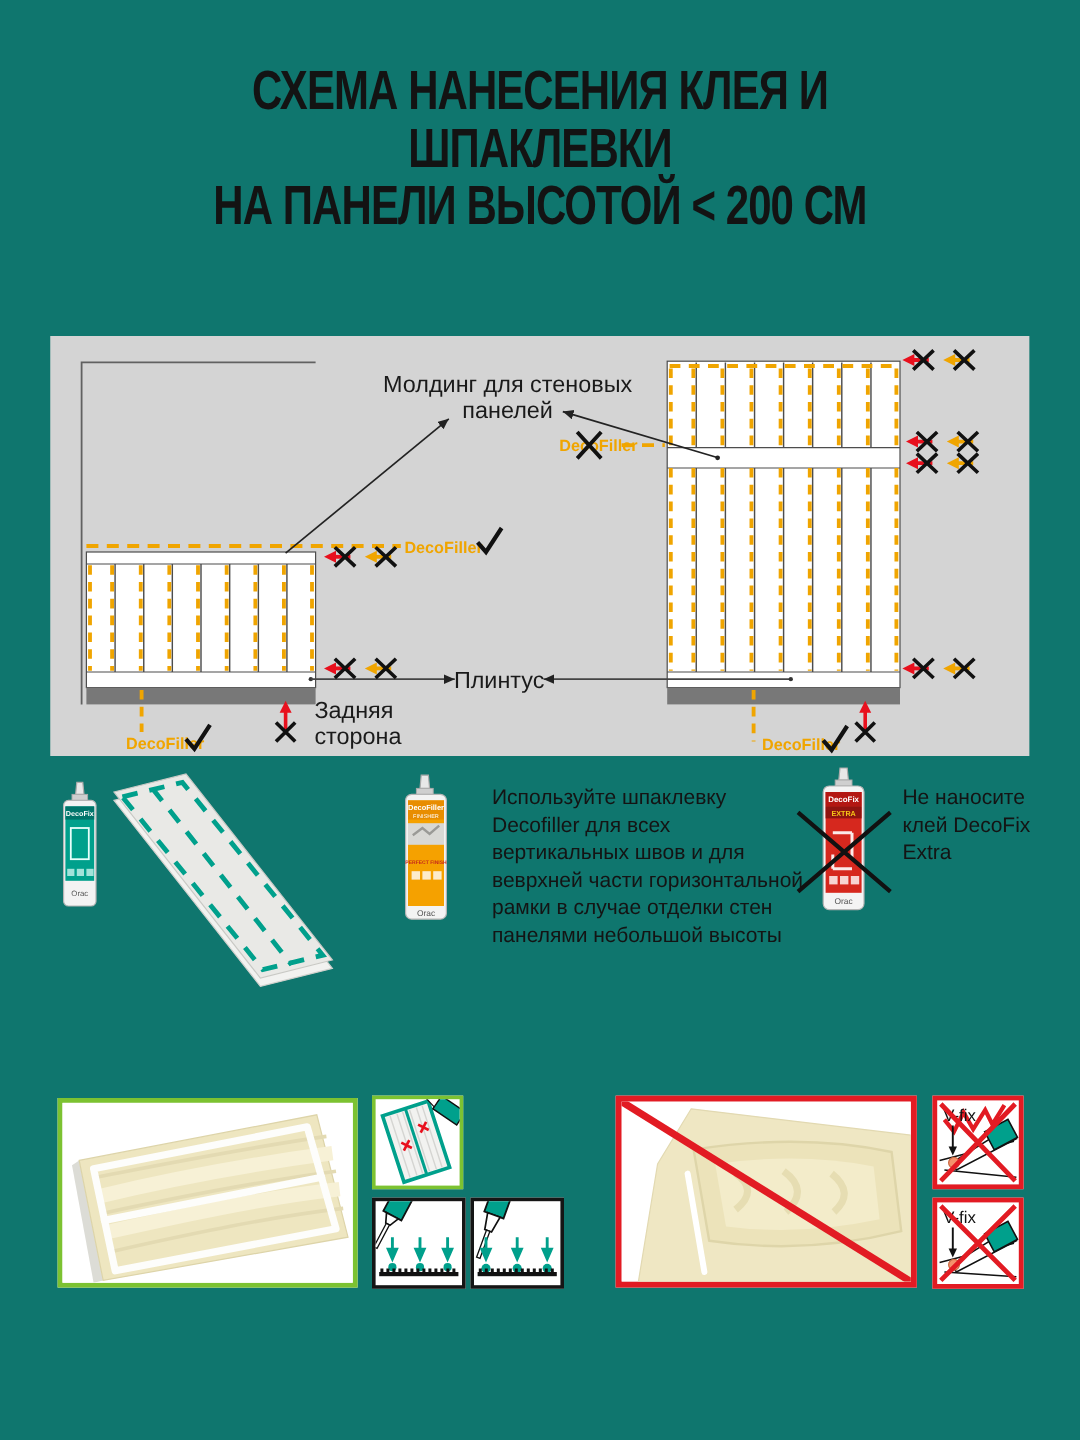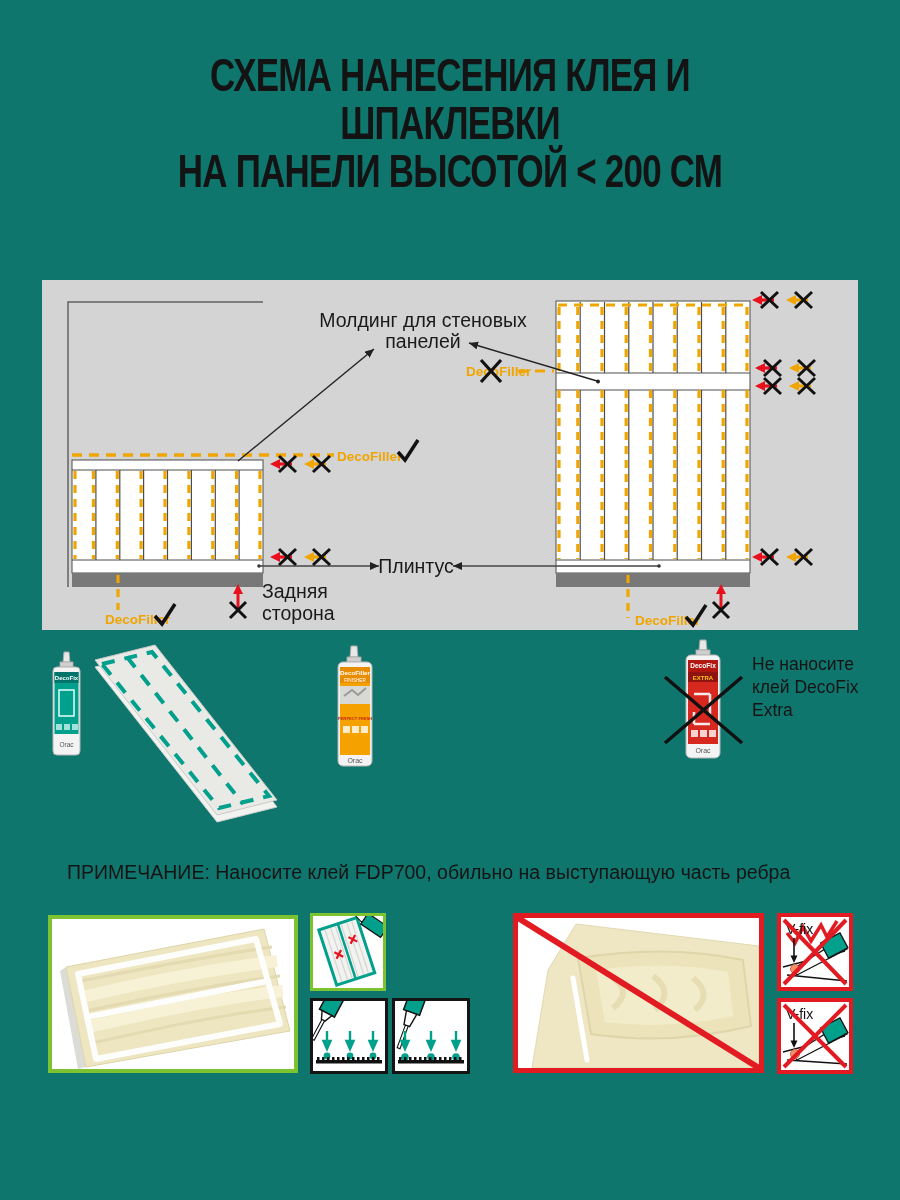--- a/index.html
+++ b/index.html
@@ -166,20 +166,26 @@
     <text x="21" y="38" text-anchor="middle" font-size="4.6" fill="#fff">FINISHER</text>
     <rect x="6" y="42" width="30" height="18" fill="#d8d8d4"></rect>
     <path d="M10,52 l8,-6 l6,5 l8,-7" stroke="#9a9a96" stroke-width="2" fill="none"></path>
     <text x="21" y="76" text-anchor="middle" font-size="4.2" fill="#c62a1a" font-weight="bold">PERFECT FINISH</text>
     <rect x="9" y="82" width="7" height="7" fill="#fff" opacity="0.8"></rect>
     <rect x="18" y="82" width="7" height="7" fill="#fff" opacity="0.8"></rect>
     <rect x="27" y="82" width="7" height="7" fill="#fff" opacity="0.8"></rect>
     <text x="21" y="119" text-anchor="middle" font-size="7" fill="#555">Orac</text>
   </svg>
 
+  <div class="usage-note">Используйте шпаклевку
+Decofiller для всех
+вертикальных швов и для
+веврхней части горизонтальной
+рамки в случае отделки стен
+панелями небольшой высоты</div>
 
   <svg class="abs" style="left:658px;top:638px" width="92" height="128" viewBox="0 0 92 128">
     <path d="M42,2 L48,2 L49,12 L41,12 Z" fill="#e8e8e8" stroke="#aaa" stroke-width="1"></path>
     <rect x="38" y="12" width="14" height="5" fill="#cfcfcf" stroke="#aaa" stroke-width="0.8"></rect>
     <rect x="28" y="17" width="34" height="103" rx="5" fill="#f4f4f4" stroke="#b5b5b5" stroke-width="1"></rect>
     <rect x="30" y="22" width="30" height="84" fill="#d6281e"></rect>
     <rect x="30" y="22" width="30" height="12" fill="#b31712"></rect>
     <text x="45" y="30" text-anchor="middle" font-size="6.6" fill="#fff" font-weight="bold">DecoFix</text>
     <rect x="30" y="34" width="30" height="10" fill="#8f1410"></rect>
     <text x="45" y="42" text-anchor="middle" font-size="6" fill="#f5c518" font-weight="bold">EXTRA</text>
@@ -188,21 +194,20 @@
     <rect x="42" y="92" width="7" height="7" fill="#fff" opacity="0.8"></rect>
     <rect x="51" y="92" width="7" height="7" fill="#fff" opacity="0.8"></rect>
     <text x="45" y="115" text-anchor="middle" font-size="7" fill="#555">Orac</text>
     <path d="M7,39 L84,105 M84,39 L7,105" stroke="#111" stroke-width="3.5" fill="none"></path>
   </svg>
 
   <div class="warning">Не наносите
 клей DecoFix
 Extra</div>
 
-  <div class="note-line">ПРИМЕЧАНИЕ: Наносите клей FDP700, обильно на выступающую часть ребра</div>
 
   <div class="imgbox b-green" style="left:48px;top:915px;width:242px;height:150px">
     <svg width="242" height="150" viewBox="0 0 242 150">
       <rect width="242" height="150" fill="#fff"></rect>
       <polygon points="8,52 14,48 34,148 26,150" fill="#dcdcd6"></polygon>
       <polygon points="14,48 212,10 238,112 34,148" fill="#eee6c0" stroke="#ddd4a9"></polygon>
       <path d="M30,78 C80,66 150,52 225,42" stroke="#f7f1d6" stroke-width="12" fill="none"></path>
       <path d="M36,108 C90,96 160,80 231,72" stroke="#f7f1d6" stroke-width="12" fill="none"></path>
       <path d="M28,62 C80,52 150,38 220,28" stroke="#e3dab2" stroke-width="3" fill="none"></path>
       <path d="M34,92 C90,80 160,66 228,57" stroke="#e3dab2" stroke-width="3" fill="none"></path>

